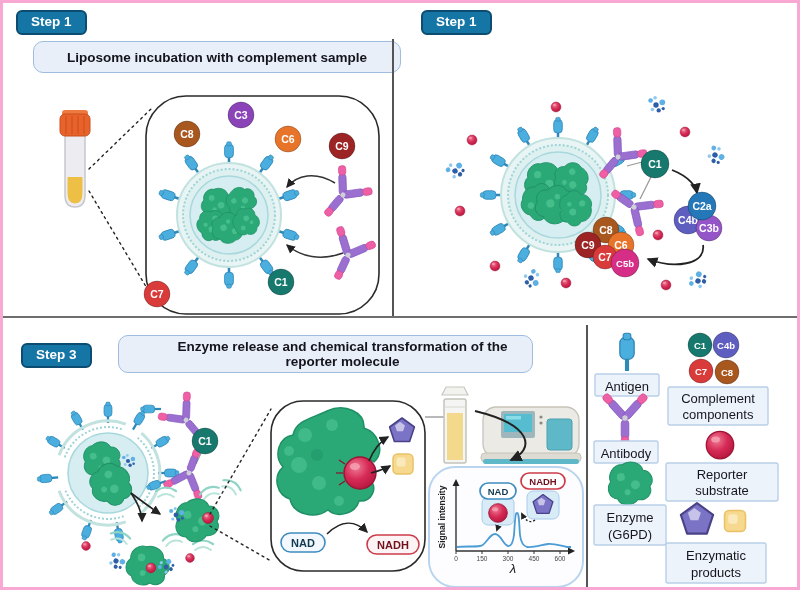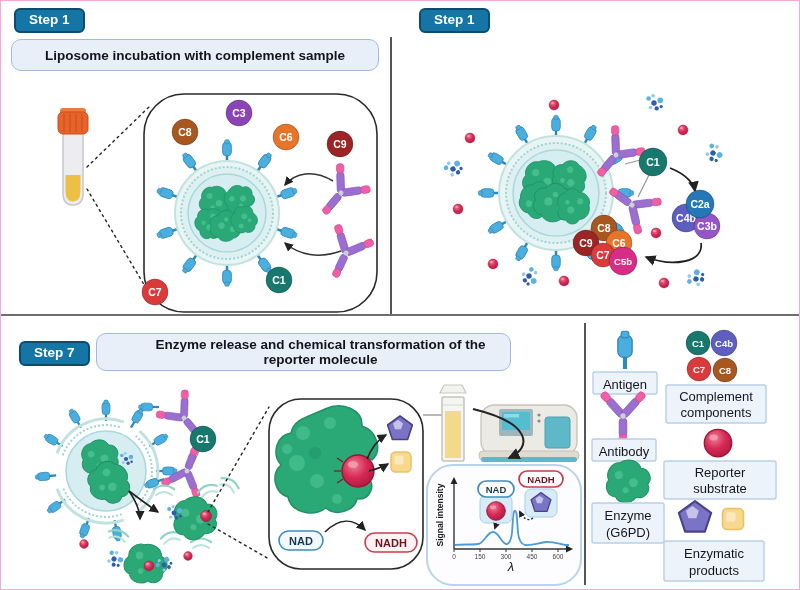--- a/index.html
+++ b/index.html
@@ -1,22 +1,22 @@
 <!DOCTYPE html>
 <html><head>
 <meta charset="utf-8">
 <style>
   html,body{margin:0;padding:0;background:#fff;}
   .stage{position:relative;width:800px;height:590px;background:#ffffff;overflow:hidden;
-         font-family:"Liberation Sans",sans-serif;border:1px solid #f9a8d4;box-sizing:border-box;}
+         font-family:"Liberation Sans",sans-serif;border:3px solid #f9a8d4;box-sizing:border-box;}
   .badge{position:absolute;background:#1576a6;border:2px solid #0c4c70;border-radius:6px;
          color:#fff;font-weight:bold;font-size:13.5px;padding:3px 13px;line-height:1.1;}
   .titlebox{position:absolute;background:#e9eff9;border:1.5px solid #9fbce0;border-radius:10px;
             color:#14141c;font-weight:bold;font-size:13.5px;display:flex;align-items:center;
-            justify-content:center;text-align:center;box-sizing:border-box;}
+            justify-content:center;text-align:center;box-sizing:border-box;margin-left:20px;}
   .panel{position:absolute;}
   .div-v{position:absolute;background:#555;}
   .div-h{position:absolute;background:#6e6e6e;}
   svg text{font-family:"Liberation Sans",sans-serif;}
   .cc{fill:#fff;font-weight:bold;font-size:10.5px;text-anchor:middle;dominant-baseline:central;}
   .cc-s{fill:#fff;font-weight:bold;font-size:9.5px;text-anchor:middle;dominant-baseline:central;}
   .legend-box-text{fill:#16161e;font-size:13px;text-anchor:middle;dominant-baseline:central;}
   .mol-label{font-weight:bold;font-size:11px;text-anchor:middle;dominant-baseline:central;}
   .tick-label{fill:#444;font-size:6.5px;text-anchor:middle;}
 </style>
@@ -96,21 +96,21 @@
         <rect x="-6.5" y="-6.5" width="9" height="9" rx="2" fill="#fae9bb"></rect>
       </g>
     </defs>
   </svg>
 
   <div class="badge" style="left:13px;top:7px;">Step 1</div>
   <div class="titlebox" style="left:10px;top:38px;width:368px;height:32px;">Liposome incubation with complement sample</div>
 
   <div class="badge" style="left:418px;top:7px;">Step 1</div>
 
-  <div class="badge" style="left:18px;top:340px;">Step 7</div>
+  <div class="badge" style="left:18px;top:340px;">Step 3</div>
   <div class="titlebox" style="left:95px;top:332px;width:415px;height:38px;padding-left:34px;">Enzyme release and chemical transformation of the reporter molecule</div>
 
   <div class="div-v" style="left:389px;top:36px;width:1.5px;height:277px;"></div>
   <div class="div-h" style="left:0;top:313px;width:800px;height:1.5px;"></div>
   <div class="div-v" style="left:583px;top:322px;width:1.5px;height:262px;"></div>
 
   <svg class="panel" style="left:0;top:70px;" width="389" height="248" viewBox="0 0 389 248">
 
     <g transform="translate(72,82)">
       <path d="M-10,-22 L-10,40 Q-10,52 0,52 Q10,52 10,40 L10,-22 Z" fill="#ededf1" stroke="#c6c6ce" stroke-width="1.5"></path>

